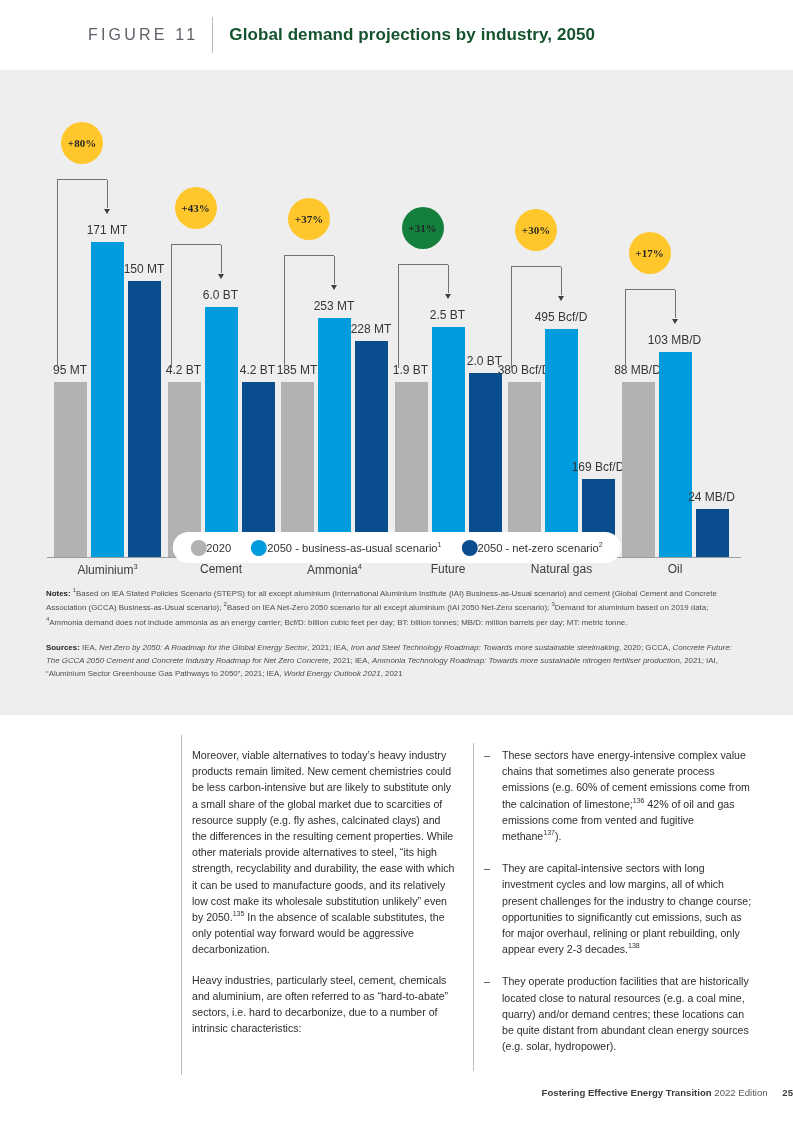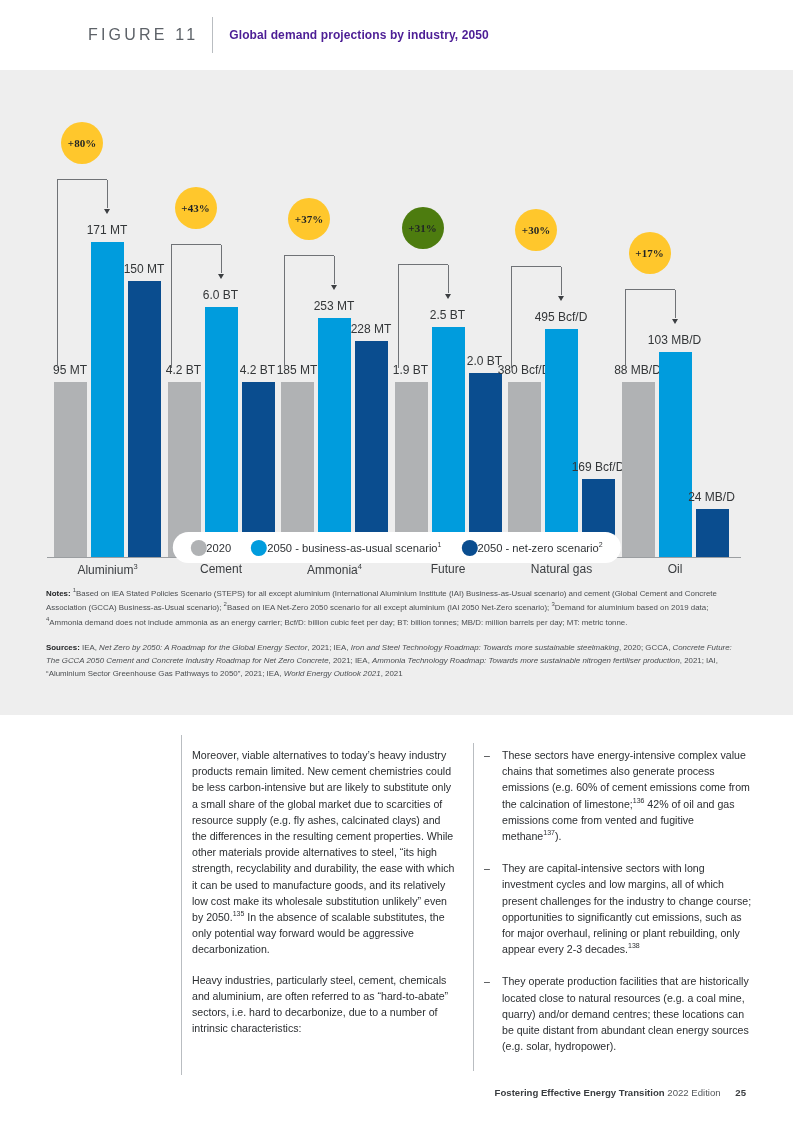--- a/index.html
+++ b/index.html
@@ -22,21 +22,21 @@
     margin-left: 88px;
     font-size: 16px; letter-spacing: 3.2px;
     color: #5d6268; font-weight: 400;
     text-transform: uppercase;
   }
   .fig-divider {
     width: 1px; background: #b9bdc1;
     height: 36px; margin: 0 16px 0 14px;
   }
   .fig-title {
-    font-size: 12px; font-weight: 700; color: #4c1d95;
+    font-size: 17px; font-weight: 700; color: #14532d;
     letter-spacing: 0.1px;
   }
 
   
   .panel {
     position: absolute; left: 0; top: 70px;
     width: 793px; height: 645px;
     background: #eeeeee;
   }
 
@@ -146,21 +146,21 @@
   .col-right {
     position: absolute; left: 484px; top: 32px; width: 268px;
     font-size: 10.6px; line-height: 1.53; color: #2b2e31;
   }
   .bullet { display: flex; margin-bottom: 16px; }
   .bullet .dash { width: 18px; flex: 0 0 18px; color: #2b2e31; }
   .bullet .btxt { flex: 1; }
 
   .footer {
     position: absolute; left: 0; bottom: 24px; width: 793px;
-    text-align: right; padding-right: 47px;
+    text-align: right; 
     font-size: 9.6px; color: #3a3d40;
   }
   .footer .t1 { font-weight: 700; }
   .footer .t2 { font-weight: 400; color: #55585b; }
   .footer .pg { font-weight: 700; margin-left: 12px; }
 </style>
 </head>
 <body>
 
 <div class="fig-header">
@@ -224,21 +224,21 @@
         <div class="bar cbau" style="height: 230px; background: rgb(0, 156, 221);"></div>
         <div class="bar-label" style="left: 53px; bottom: 236px; transform: translateX(-50%);">2.5 BT</div>
         <div class="bar cnz" style="height: 184px; background: rgb(10, 77, 143);"></div>
         <div class="bar-label" style="left: 90px; bottom: 190px; transform: translateX(-50%);">2.0 BT</div>
         <div class="bracket" style="left: 0px; bottom: 0px; width: 107px; height: 420px;">
           <div class="vline" style="left: 3px; bottom: 189px; height: 103px;"></div>
           <div class="hline" style="left: 3px; bottom: 292px; width: 50px;"></div>
           <div class="vline" style="left: 53px; bottom: 264px; height: 28px;"></div>
           <div class="arrow" style="left: 50px; bottom: 258px;"></div>
         </div>
-        <div class="badge" style="background: #4d7c0f; left: 7px; bottom: 308px;">+31%</div>
+        <div class="badge" style="background: #15803d; left: 7px; bottom: 308px;">+31%</div>
       </div>
       <div class="group" style="left: 461px; width: 107px;">
         <div class="bar c2020" style="height: 175px; background: rgb(176, 178, 180);"></div>
         <div class="bar-label" style="left: 16px; bottom: 181px; transform: translateX(-50%);">380 Bcf/D</div>
         <div class="bar cbau" style="height: 228px; background: rgb(0, 156, 221);"></div>
         <div class="bar-label" style="left: 53px; bottom: 234px; transform: translateX(-50%);">495 Bcf/D</div>
         <div class="bar cnz" style="height: 78px; background: rgb(10, 77, 143);"></div>
         <div class="bar-label" style="left: 90px; bottom: 84px; transform: translateX(-50%);">169 Bcf/D</div>
         <div class="bracket" style="left: 0px; bottom: 0px; width: 107px; height: 420px;">
           <div class="vline" style="left: 3px; bottom: 189px; height: 101px;"></div>

